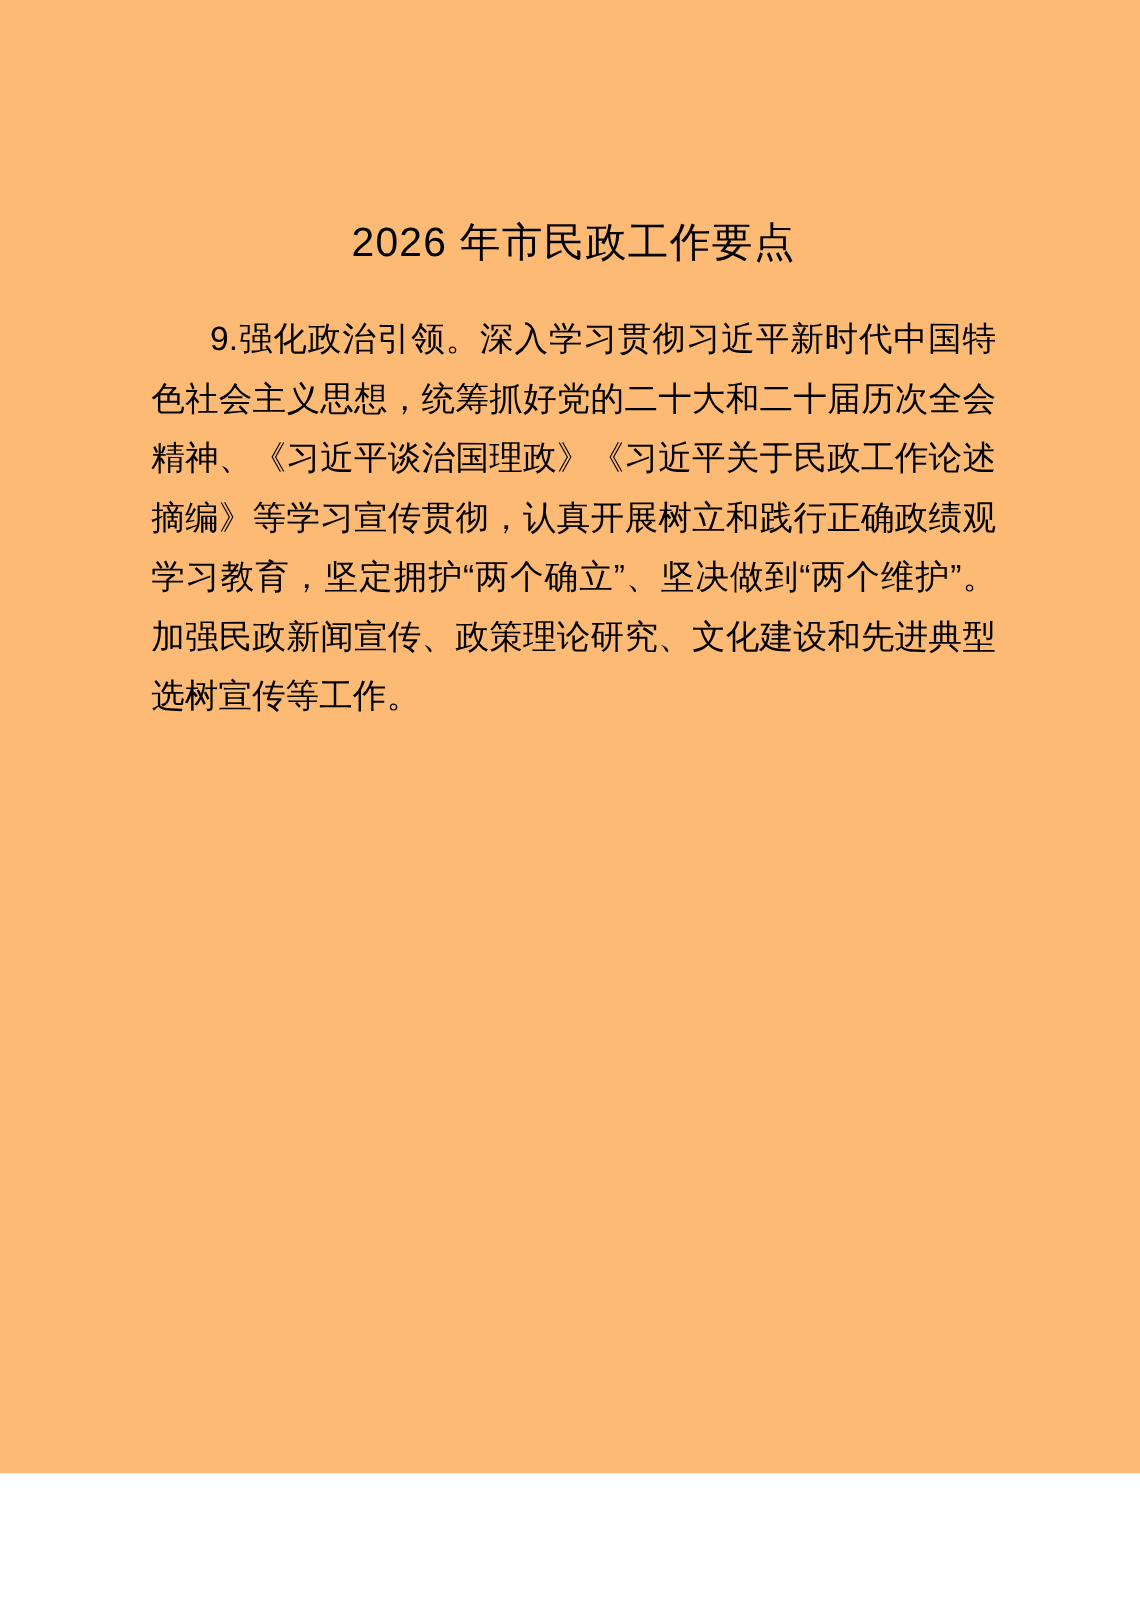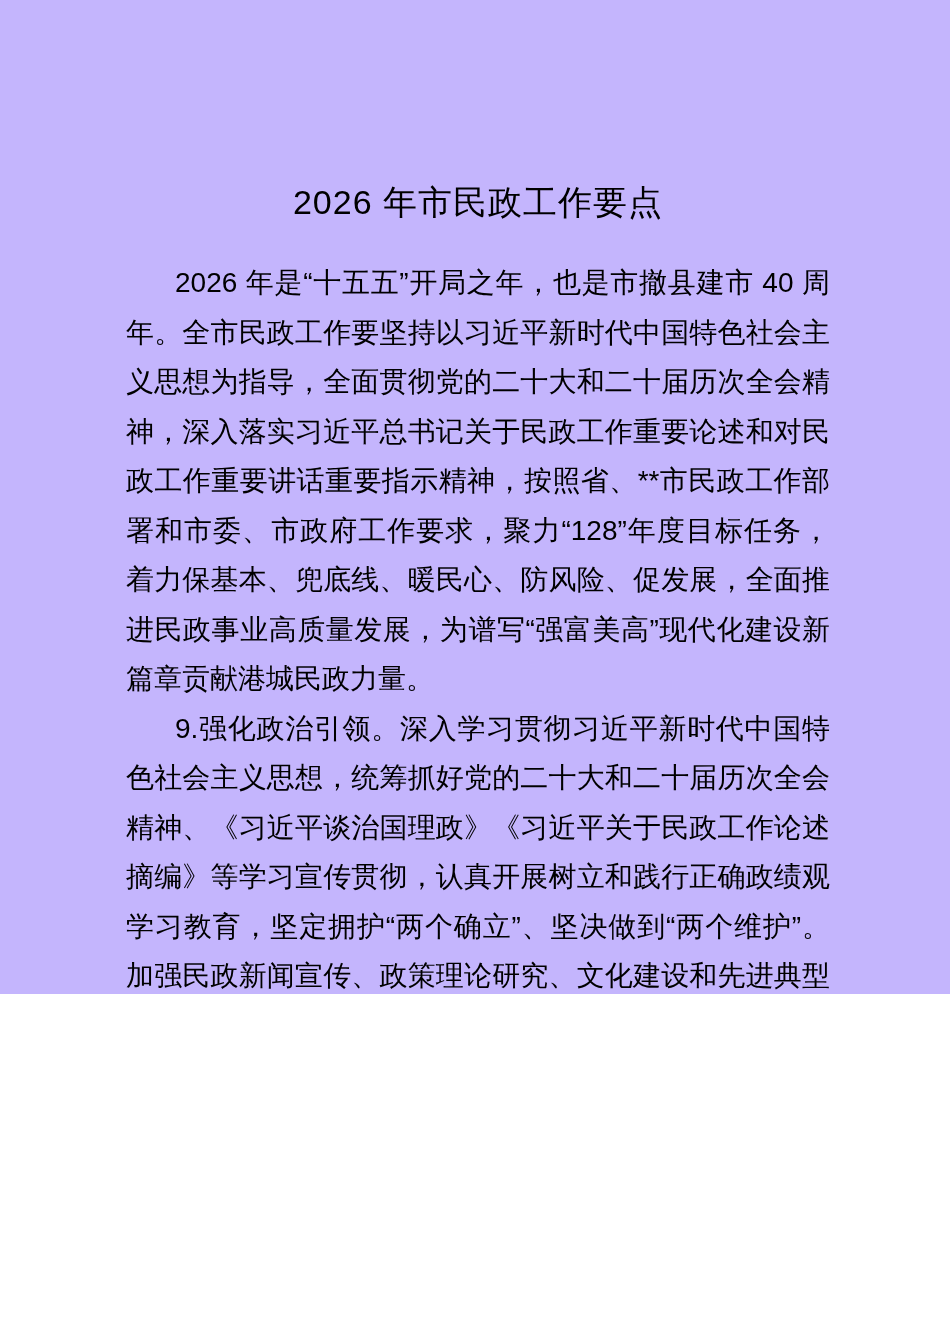--- a/index.html
+++ b/index.html
@@ -3,23 +3,23 @@
 <meta charset="utf-8">
 <style>
   html, body {
     margin: 0;
     padding: 0;
     background: #ffffff;
   }
   .page {
     position: relative;
     width: 950px;
-    height: 994px;
+    height: 1228px;
     margin: 0 auto;
-    background: #c4b5fd;
+    background: #fdba74;
     color: #000000;
     font-family: "Liberation Sans", "DejaVu Sans", sans-serif;
     overflow: hidden;
     box-sizing: border-box;
   }
   .content {
     box-sizing: border-box;
     padding: 184px 120px 0 126px; 
   }
   .doc-title {
@@ -45,19 +45,18 @@
     text-align: left;
   }
 </style>
 </head>
 <body>
 
 <div class="page">
   <div class="content">
     <h1 class="doc-title">2026 年市民政工作要点</h1>
 
-    <p class="doc-para">2026 年是“十五五”开局之年，也是市撤县建市 40 周年。全市民政工作要坚持以习近平新时代中国特色社会主义思想为指导，全面贯彻党的二十大和二十届历次全会精神，深入落实习近平总书记关于民政工作重要论述和对民政工作重要讲话重要指示精神，按照省、**市民政工作部署和市委、市政府工作要求，聚力“128”年度目标任务，着力保基本、兜底线、暖民心、防风险、促发展，全面推进民政事业高质量发展，为谱写“强富美高”现代化建设新篇章贡献港城民政力量。</p>
 
 
     <p class="doc-para">9.强化政治引领。深入学习贯彻习近平新时代中国特色社会主义思想，统筹抓好党的二十大和二十届历次全会精神、《习近平谈治国理政》《习近平关于民政工作论述摘编》等学习宣传贯彻，认真开展树立和践行正确政绩观学习教育，坚定拥护“两个确立”、坚决做到“两个维护”。加强民政新闻宣传、政策理论研究、文化建设和先进典型选树宣传等工作。</p>
 
   </div>
 </div>
 
 </body></html>

